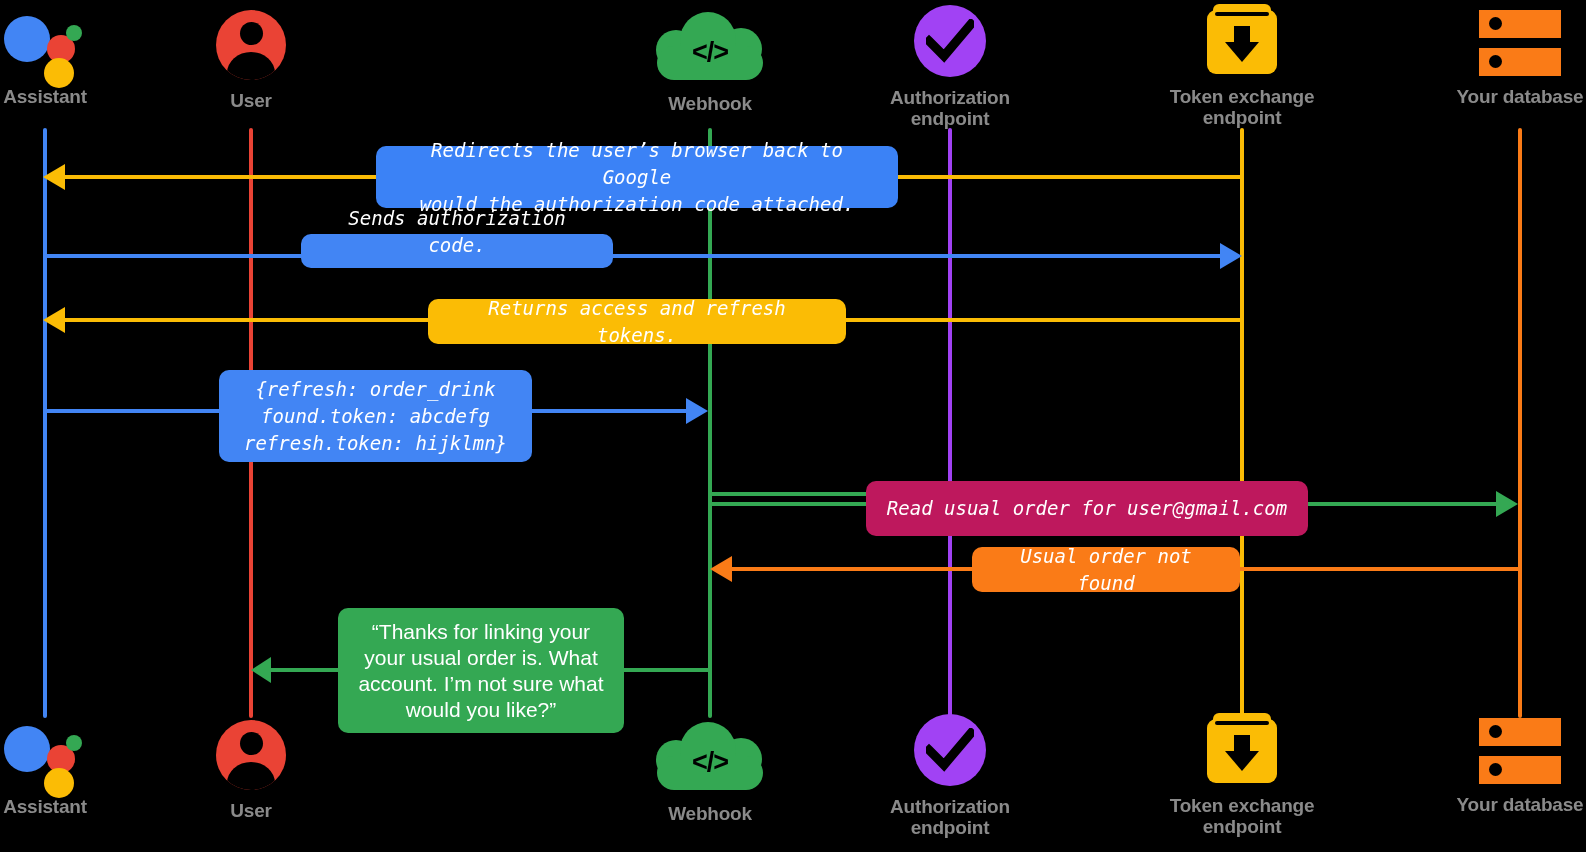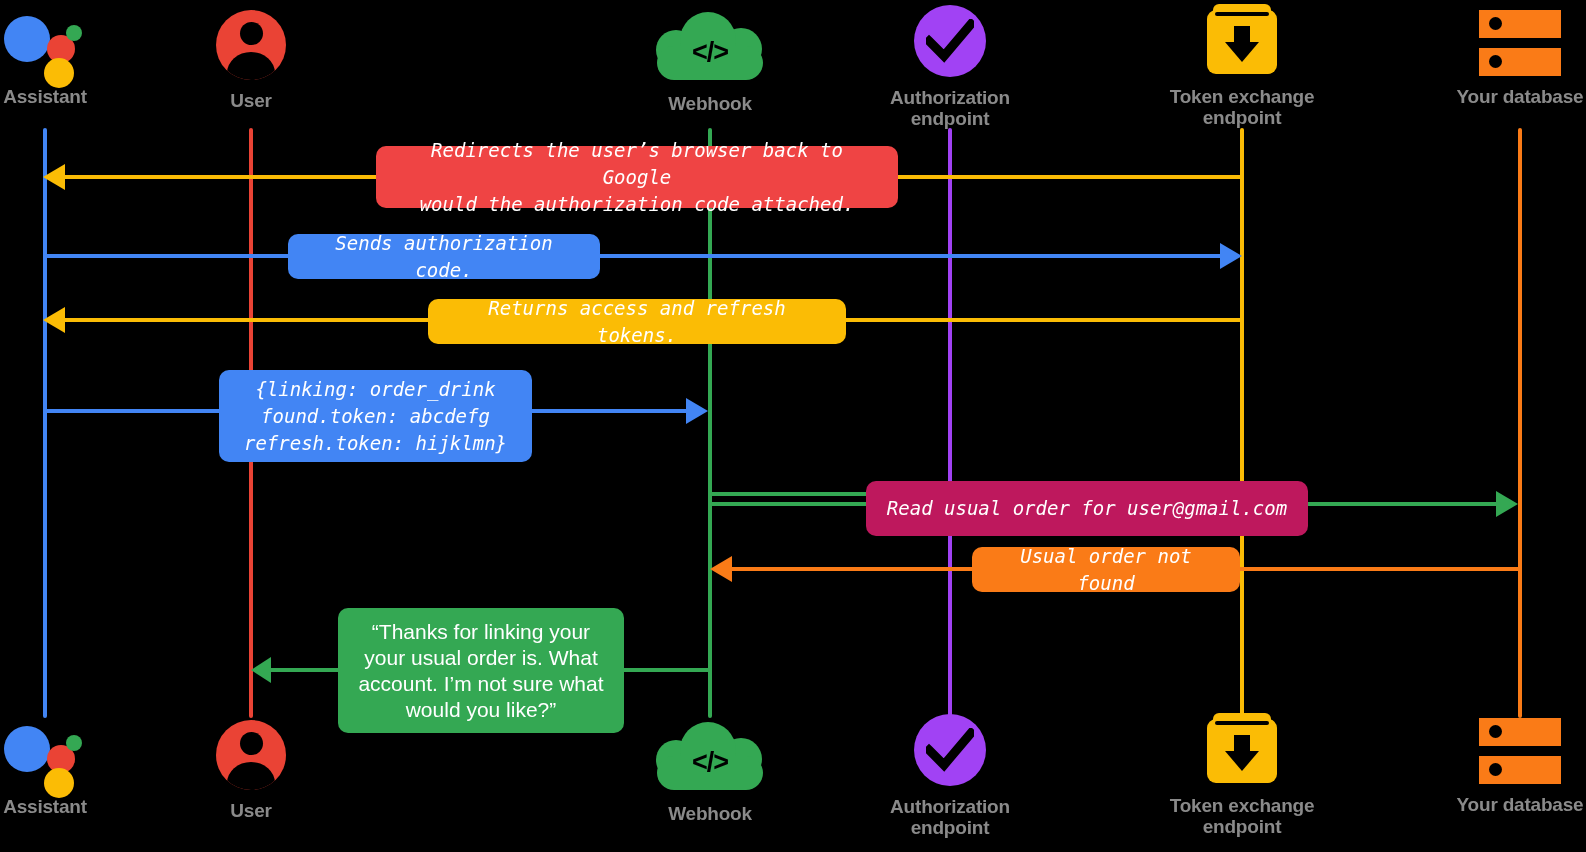--- a/index.html
+++ b/index.html
@@ -146,41 +146,41 @@
         </span>
     </div>
     <div class="label" style="margin-top:10px;">Your database</div>
   </div>
 
   <div class="activation" style="left:710px;top:492px;width:160px;height:4px;background:#34A853;"></div>
   <div class="activation" style="left:624px;top:668px;width:86px;height:4px;background:#34A853;"></div>
 
   <div class="arrowline" style="left:56px;top:175px;width:1186px;background:#FBBC05;"></div>
   <div class="head-l" style="left:43px;top:164px;border-right:22px solid #FBBC05;"></div>
-  <div class="msg mono" style="left:376px;top:146px;width:522px;height:62px;background:#ef4444;flex-direction:column;">
+  <div class="msg mono" style="left:376px;top:146px;width:522px;height:62px;background:#3b82f6;flex-direction:column;">
     <div>Redirects the user’s browser back to Google</div>
     <div>would the authorization code attached.</div>
   </div>
 
   <div class="arrowline" style="left:43px;top:254px;width:1180px;background:#4285F4;"></div>
   <div class="head-r" style="left:1220px;top:243px;border-left:22px solid #4285F4;"></div>
-  <div class="msg mono" style="left:288px;top:234px;width:312px;height:45px;background:#4285F4;">
+  <div class="msg mono" style="left:301px;top:234px;width:312px;height:34px;background:#4285F4;align-items:flex-end;">
     <span>Sends authorization code.</span>
   </div>
 
   <div class="arrowline" style="left:56px;top:318px;width:1186px;background:#FBBC05;"></div>
   <div class="head-l" style="left:43px;top:307px;border-right:22px solid #FBBC05;"></div>
   <div class="msg mono" style="left:428px;top:299px;width:418px;height:45px;background:#FBBC05;">
     <span>Returns access and refresh tokens.</span>
   </div>
 
   <div class="arrowline" style="left:43px;top:409px;width:646px;background:#4285F4;"></div>
   <div class="head-r" style="left:686px;top:398px;border-left:22px solid #4285F4;"></div>
   <div class="msg mono" style="left:219px;top:370px;width:313px;height:92px;background:#4285F4;flex-direction:column;">
-    <div>{linking: order_drink</div>
+    <div>{refresh: order_drink</div>
     <div>found.token: abcdefg</div>
     <div>refresh.token: hijklmn}</div>
   </div>
 
   <div class="arrowline" style="left:710px;top:502px;width:790px;background:#34A853;"></div>
   <div class="head-r" style="left:1496px;top:491px;border-left:22px solid #34A853;"></div>
   <div class="msg mono" style="left:866px;top:481px;width:442px;height:55px;background:#be185d;">
     <span>Read usual order for user@gmail.com</span>
   </div>
 

